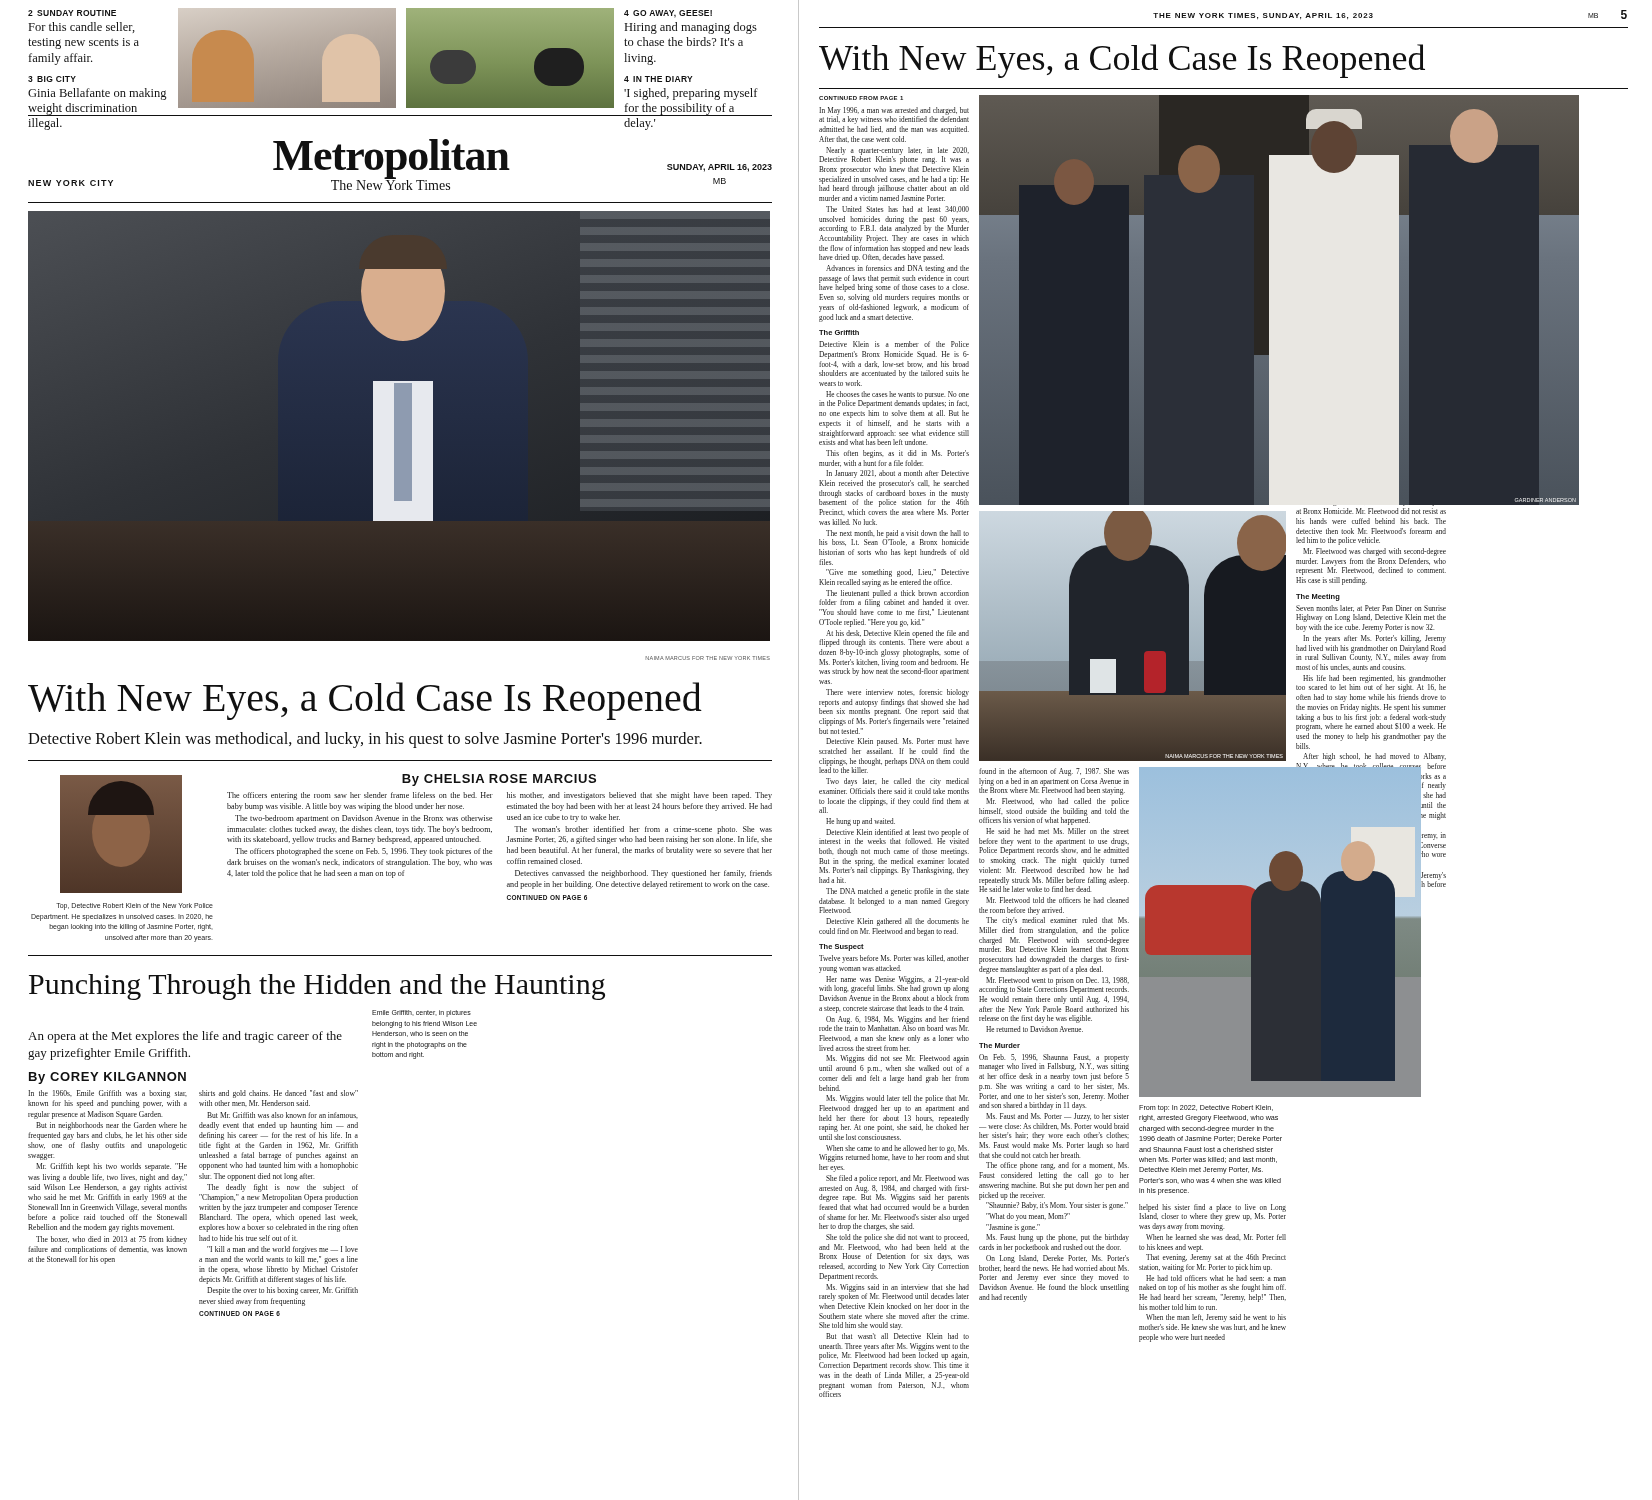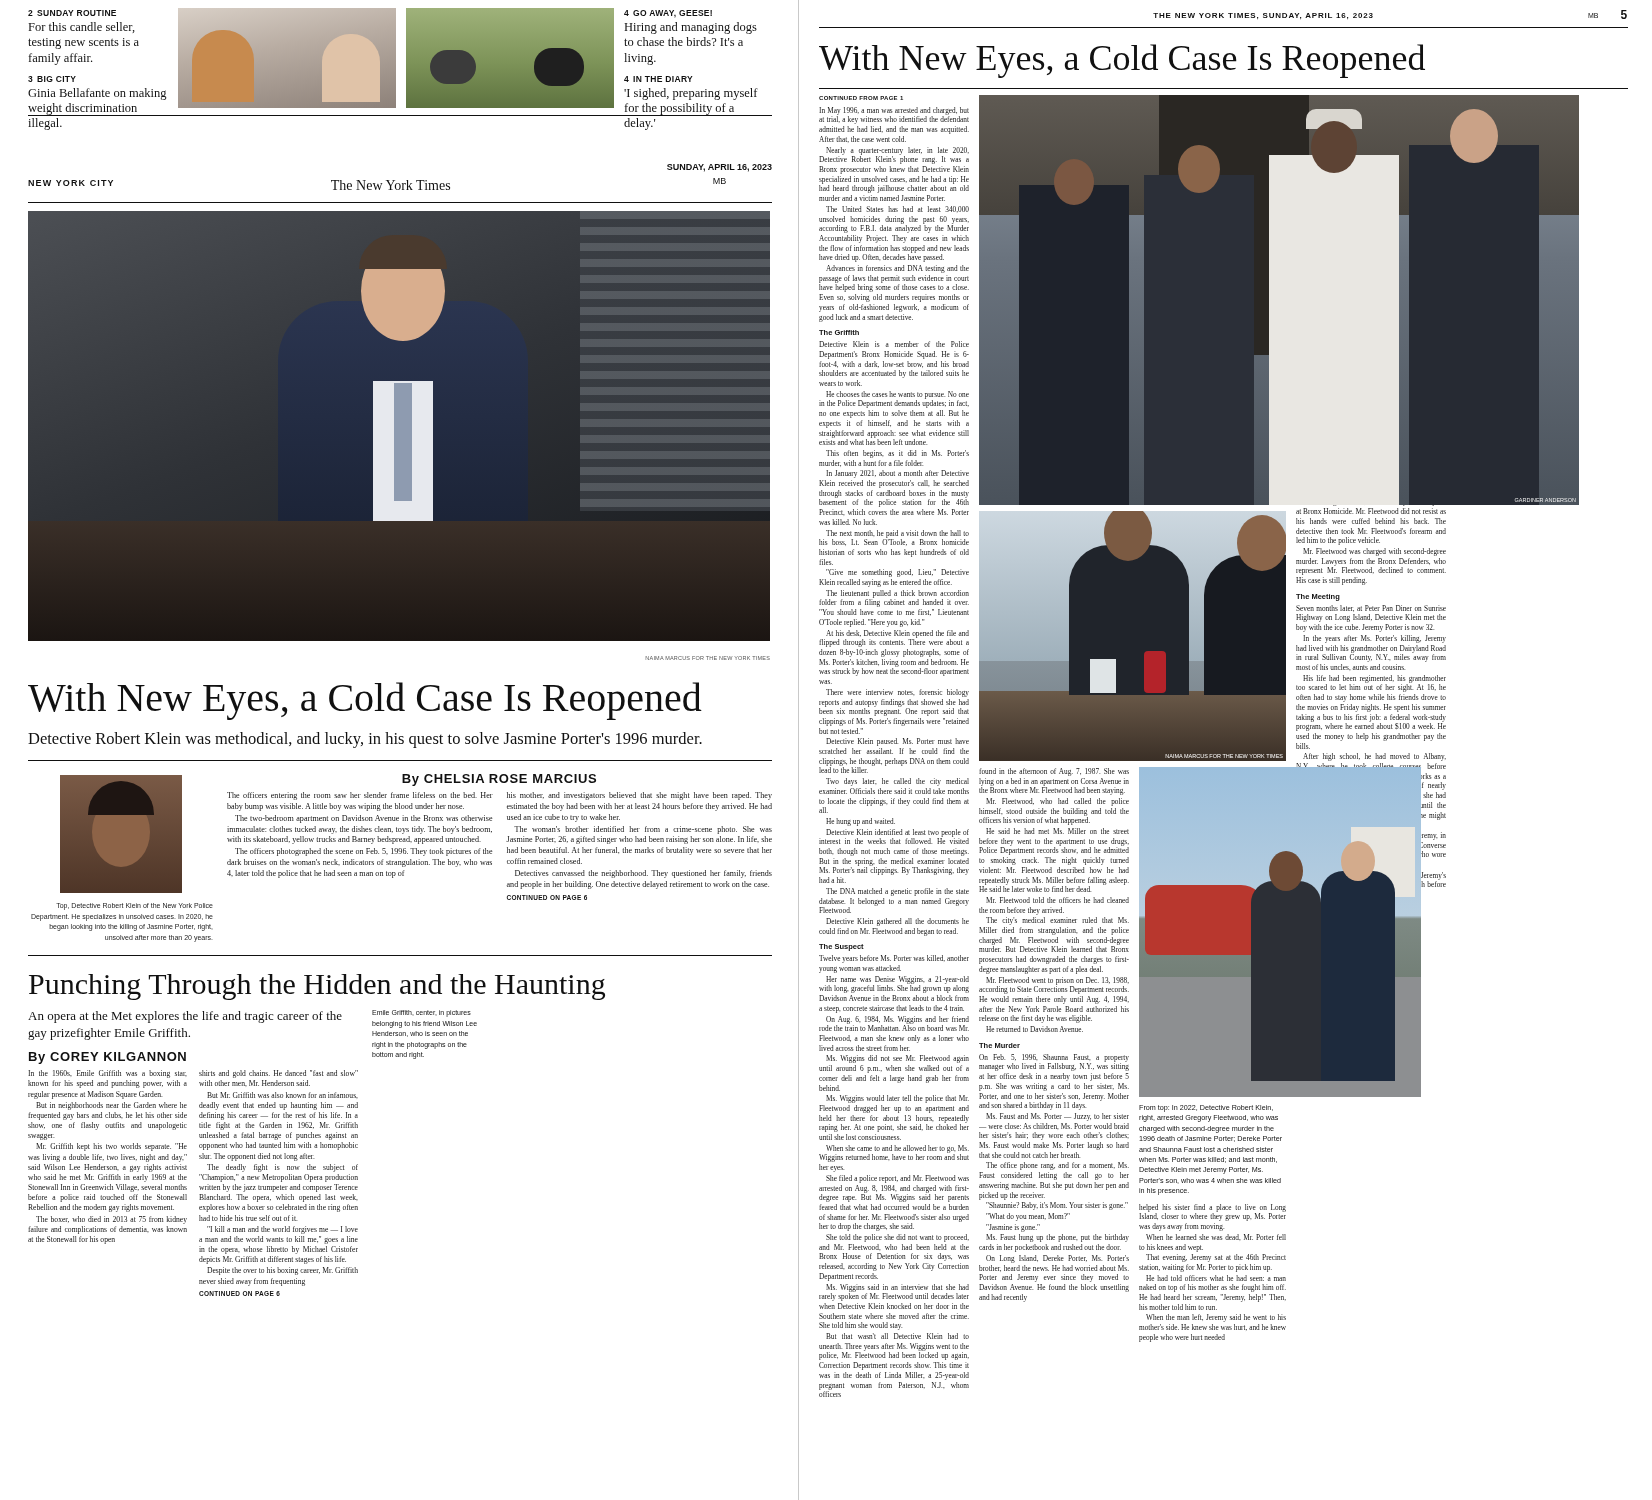--- a/index.html
+++ b/index.html
@@ -37,21 +37,21 @@
   .promo-img.b { width:208px; height:100px; background:
       linear-gradient(180deg,#9fb27a 0%, #7d9358 55%, #5d723f 100%);
       position:relative; overflow:hidden;}
   .promo-img.b:before{content:"";position:absolute;left:24px;top:42px;width:46px;height:34px;border-radius:18px;background:#3b3b3b;}
   .promo-img.b:after{content:"";position:absolute;right:30px;top:40px;width:50px;height:38px;border-radius:18px;background:#1f1f1f;}
 
   .masthead-row { display:flex; align-items:flex-end; justify-content:space-between; padding-top:10px; height:78px;}
   .city { font-family:"Liberation Sans", sans-serif; font-size:9px; font-weight:bold; letter-spacing:1.1px; padding-bottom:6px;}
   .mast-center { text-align:center; flex:1; }
   .mast-title { font-family:"Liberation Serif", serif; font-weight:bold; font-size:44px; letter-spacing:-1px; line-height:1; }
-  .mast-sub { font-family:"Liberation Serif", serif; font-size:14px; margin-top:10px; }
+  .mast-sub { font-family:"Liberation Serif", serif; font-size:14px; margin-top:0; }
   .mast-date { font-family:"Liberation Sans", sans-serif; font-size:9px; font-weight:bold; text-align:right; padding-bottom:6px; line-height:1.5;}
   .mast-date .mb { font-weight:normal; display:block; text-align:center; }
 
   .hero-rule { border-top:1.2px solid #111; margin-top:8px; }
 
   .hero-photo { position:relative; width:742px; height:430px; margin-top:8px;
      background:linear-gradient(160deg,#4c4f54 0%,#2f3237 45%,#15171a 100%); overflow:hidden;}
   .hero-photo .desk { position:absolute; left:0; bottom:0; width:100%; height:120px;
      background:linear-gradient(180deg,#3a2f28 0%,#1b1512 100%); }
   .hero-photo .body { position:absolute; left:250px; bottom:110px; width:250px; height:230px;
@@ -77,21 +77,21 @@
   .byline { font-family:"Liberation Sans", sans-serif; font-size:13px; font-weight:bold; letter-spacing:.6px; text-align:center; margin-bottom:5px;}
   .cols2 { display:flex; gap:14px; flex:1; }
   .col { flex:1; font-size:8.1px; line-height:1.34; text-align:justify; }
   .col p { margin:0 0 1px; text-indent:8px; }
   .col p.first { text-indent:0; }
   .cont { font-family:"Liberation Sans", sans-serif; font-size:6.5px; font-weight:bold; letter-spacing:.3px; margin-top:3px;}
 
   .sec-rule { border-top:1.2px solid #111; margin-top:12px; }
   .feature-headline { font-size:30px; line-height:1.08; margin:12px 0 8px; }
   .feature-wrap { display:flex; gap:14px; }
-  .feature-left { width:330px; }
+  .feature-left { width:330px;margin-top:20px; }
   .feature-deck { font-size:13px; line-height:1.26; margin-bottom:8px;}
   .feature-cols { display:flex; gap:12px; }
   .feature-cols .col { font-size:7.6px; }
   .collage { width:370px; height:300px; position:relative; background:#efe9df; overflow:hidden; }
   .ph { position:absolute; background:#b9ada0; }
   .ph.p1 { left:6px; top:6px; width:120px; height:96px; background:linear-gradient(150deg,#c8b79f,#8e7b62); }
   .ph.p2 { left:132px; top:4px; width:128px; height:92px; background:linear-gradient(150deg,#6e7d8e,#33404f); }
   .ph.p3 { left:264px; top:6px; width:100px; height:120px; background:linear-gradient(160deg,#d8cbb8,#9b8a72); }
   .ph.p4 { left:8px; top:108px; width:150px; height:186px; background:linear-gradient(170deg,#5a4a3c,#241c16); }
   .ph.p5 { left:164px; top:100px; width:96px; height:196px; background:linear-gradient(170deg,#caa88a,#6d4f3a); }
@@ -193,20 +193,21 @@
         <div class="promo-kicker">
           <span class="num">4</span><span>IN THE DIARY</span>
         </div>
         <div class="promo-head">'I sighed, preparing myself for the possibility of a delay.'</div>
       </div>
     </div>
 
     <div class="masthead-row">
       <div class="city">NEW YORK CITY</div>
       <div class="mast-center">
+        <div class="mast-title">Metropolitan</div>
         <div class="mast-sub">The New York Times</div>
       </div>
       <div class="mast-date">
         <span>SUNDAY, APRIL 16, 2023</span>
         <span class="mb">MB</span>
       </div>
     </div>
     <div class="hero-rule"></div>
 
     <div class="hero-photo">

